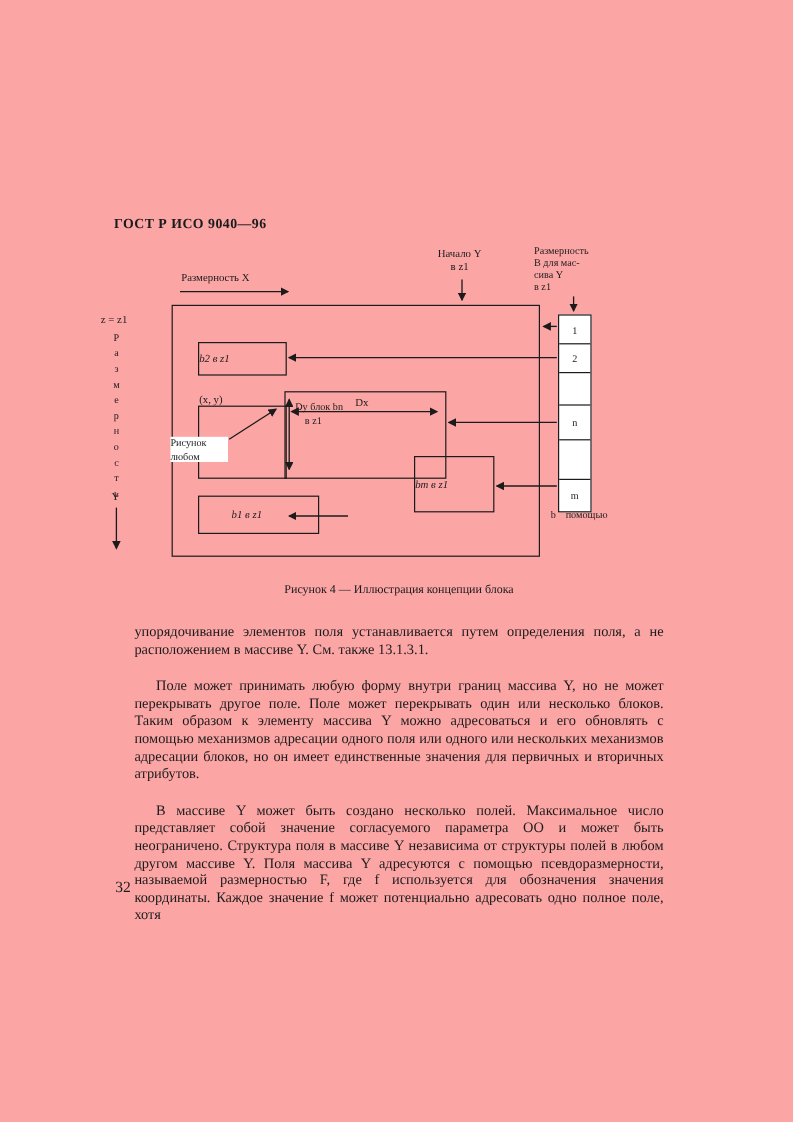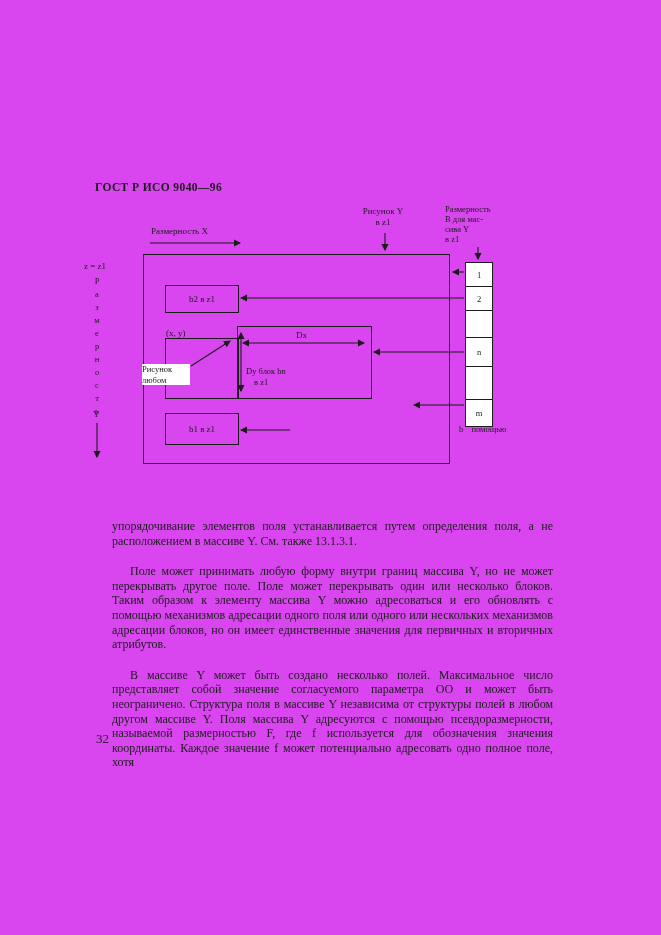--- a/index.html
+++ b/index.html
@@ -1,42 +1,42 @@
 <!DOCTYPE html>
 <html><head>
 <meta charset="utf-8">
 <style>
   html,body{margin:0;padding:0;background:#e9e9e9;}
   .page{
-    position:relative;width:661px;height:935px;background:#d946ef;
+    position:relative;width:661px;height:935px;background:#fca5a5;
     font-family:"Liberation Serif","DejaVu Serif",serif;color:#1b1b1b;
     margin:0 auto;overflow:hidden;
   }
   .abs{position:absolute;}
   .hdr{left:95px;top:181px;font-size:11.5px;font-weight:bold;letter-spacing:.4px;}
   .lbl{position:absolute;font-size:9px;line-height:10.5px;white-space:nowrap;}
   .lbl-sm{font-size:8.5px;line-height:10px;}
-  .box{position:absolute;border:1.1px solid #1b1b1b;display:flex;align-items:center;justify-content:center;font-size:9px;z-index:3;}
+  .box{position:absolute;border:1.1px solid #1b1b1b;display:flex;align-items:center;justify-content:flex-start;font-size:9px;z-index:3;font-style:italic;}
   .bigrect{left:143px;top:254px;width:305px;height:208px;z-index:1;background:transparent;}
   .b2box{left:165px;top:285px;width:72px;height:26px;}
-  .b1box{left:165px;top:413px;width:72px;height:30px;}
+  .b1box{left:165px;top:413px;width:72px;height:30px;padding-left:27px;}
   .bmbox{left:345px;top:380px;width:65px;height:45px;}
   .bnbox{left:237px;top:326px;width:133px;height:71px;background:transparent;z-index:2;}
   .innbox{left:165px;top:338px;width:72px;height:59px;background:transparent;z-index:2;}
   .col{position:absolute;left:465px;top:262px;width:26px;border:1.1px solid #1b1b1b;z-index:3;background:#fff;}
   .cell{display:flex;align-items:center;justify-content:center;font-size:8.5px;border-bottom:1.1px solid #1b1b1b;}
   .cell:last-child{border-bottom:none;}
   .vert{
     position:absolute;left:92px;top:276px;
     writing-mode:vertical-rl;text-orientation:upright;
     font-size:8.5px;letter-spacing:3px;z-index:3;
   }
   .centered{text-align:center;}
   .nachalo{left:142px;top:364px;width:48px;background:#fff;z-index:5;line-height:10.5px;font-size:8.5px;}
-  .blocktext{left:246px;top:366px;width:80px;font-size:8.5px;line-height:11px;white-space:nowrap;z-index:4;}
+  .blocktext{left:246px;top:334px;width:80px;font-size:8.5px;line-height:11px;white-space:nowrap;z-index:4;}
   .caption{position:absolute;left:96px;top:486px;width:473px;text-align:center;font-size:10px;}
   .bodytext{position:absolute;left:96px;top:503px;width:473px;font-size:12px;line-height:14.6px;text-align:justify;}
   .bodytext p{margin:16px;text-indent:18px;}
   .bodytext p.noindent{text-indent:0;}
   .pagenum{left:96px;top:731px;font-size:13px;}
   svg.lines{position:absolute;left:0;top:0;z-index:2;pointer-events:none;}
 </style>
 </head>
 <body>
 
@@ -60,21 +60,21 @@
       <line x1="464" y1="352" x2="374" y2="352" marker-end="url(#ah)"></line>
       <line x1="464" y1="405" x2="414" y2="405" marker-end="url(#ah)"></line>
       <line x1="290" y1="430" x2="241" y2="430" marker-end="url(#ah)"></line>
       <line x1="243" y1="343" x2="364" y2="343" marker-start="url(#ah)" marker-end="url(#ah)"></line>
       <line x1="241" y1="333" x2="241" y2="391" marker-start="url(#ah)" marker-end="url(#ah)"></line>
       <line x1="191" y1="366" x2="230" y2="341" marker-end="url(#ah)"></line>
     </g>
   </svg>
 
   <div class="lbl centered" style="left:352px;top:206px;width:62px;">
-    <div>Рисунок Y</div>
+    <div>Начало Y</div>
     <div>в z1</div>
   </div>
   <div class="lbl lbl-sm" style="left:445px;top:204px;width:64px;">
     <div>Размерность</div>
     <div>В для мас-</div>
     <div>сива Y</div>
     <div>в z1</div>
   </div>
   <div class="lbl" style="left:151px;top:226px;text-align:center;">Размерность X</div>
 
@@ -96,34 +96,38 @@
     <div></div>
     <div>Dy блок bn</div>
     <div style="padding-left:8px;">в z1</div>
   </div>
 
   <div class="lbl nachalo abs">
     <div>Рисунок</div>
     <div>любом</div>
   </div>
 
+  <div class="box bmbox">
+    <span>bm в z1</span>
+  </div>
   <div class="box b1box">
     <span>b1 в z1</span>
   </div>
 
   <div class="col">
     <div class="cell" style="height:23px;">1</div>
     <div class="cell" style="height:23px;">2</div>
     <div class="cell" style="height:26px;"></div>
     <div class="cell" style="height:28px;">n</div>
     <div class="cell" style="height:32px;"></div>
     <div class="cell" style="height:26px;">m</div>
   </div>
   <div class="lbl lbl-sm" style="left:459px;top:424px;word-spacing:6px;">b помощью</div>
 
+  <div class="caption">Рисунок 4 — Иллюстрация концепции блока</div>
 
   <div class="bodytext">
     <p class="noindent">упорядочивание элементов поля устанавливается путем определения поля, а не расположением в массиве Y. См. также 13.1.3.1.</p>
     <p>Поле может принимать любую форму внутри границ массива Y, но не может перекрывать другое поле. Поле может перекрывать один или несколько блоков. Таким образом к элементу массива Y можно адресоваться и его обновлять с помощью механизмов адресации одного поля или одного или нескольких механизмов адресации блоков, но он имеет единственные значения для первичных и вторичных атрибутов.</p>
     <p>В массиве Y может быть создано несколько полей. Максимальное число представляет собой значение согласуемого параметра ОО и может быть неограничено. Структура поля в массиве Y независима от структуры полей в любом другом массиве Y. Поля массива Y адресуются с помощью псевдоразмерности, называемой размерностью F, где f используется для обозначения значения координаты. Каждое значение f может потенциально адресовать одно полное поле, хотя</p>
   </div>
 
   <div class="abs pagenum">32</div>
 
 </div>

